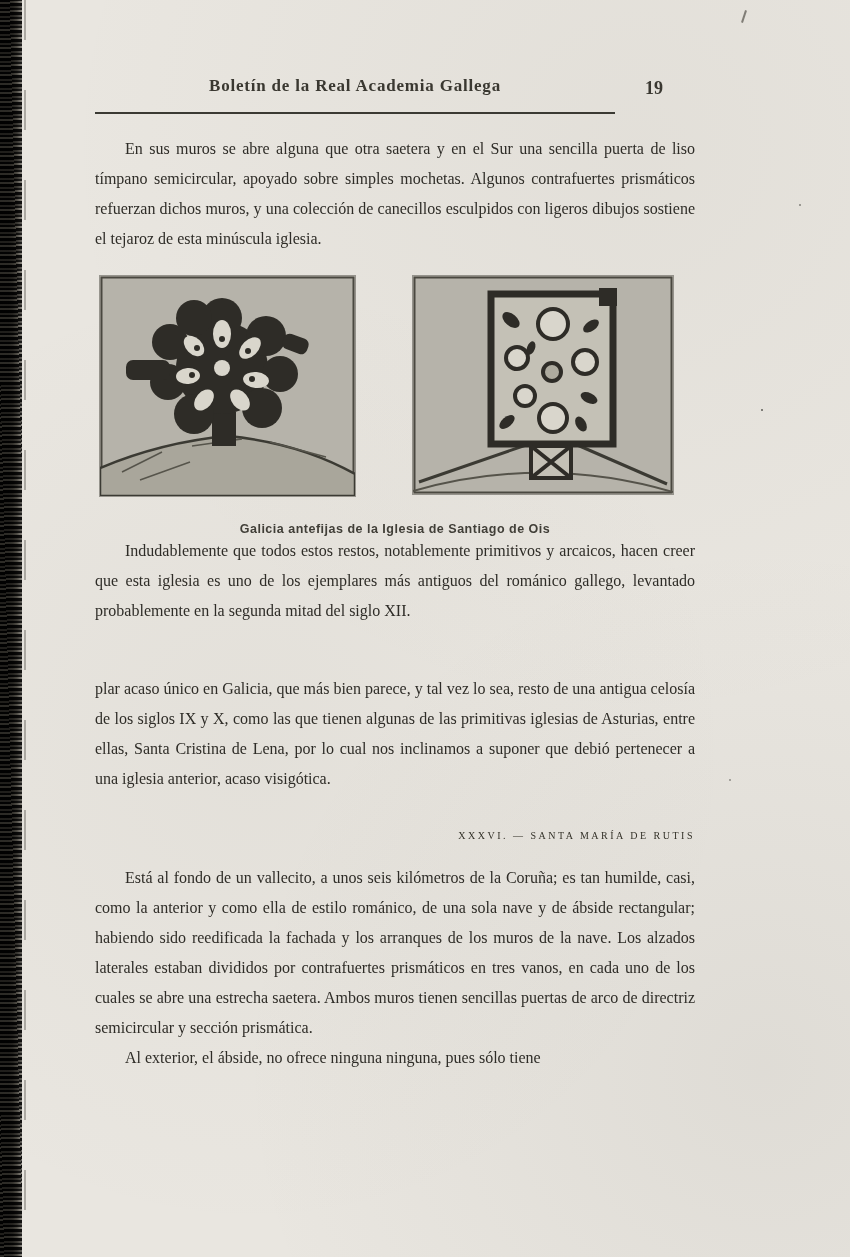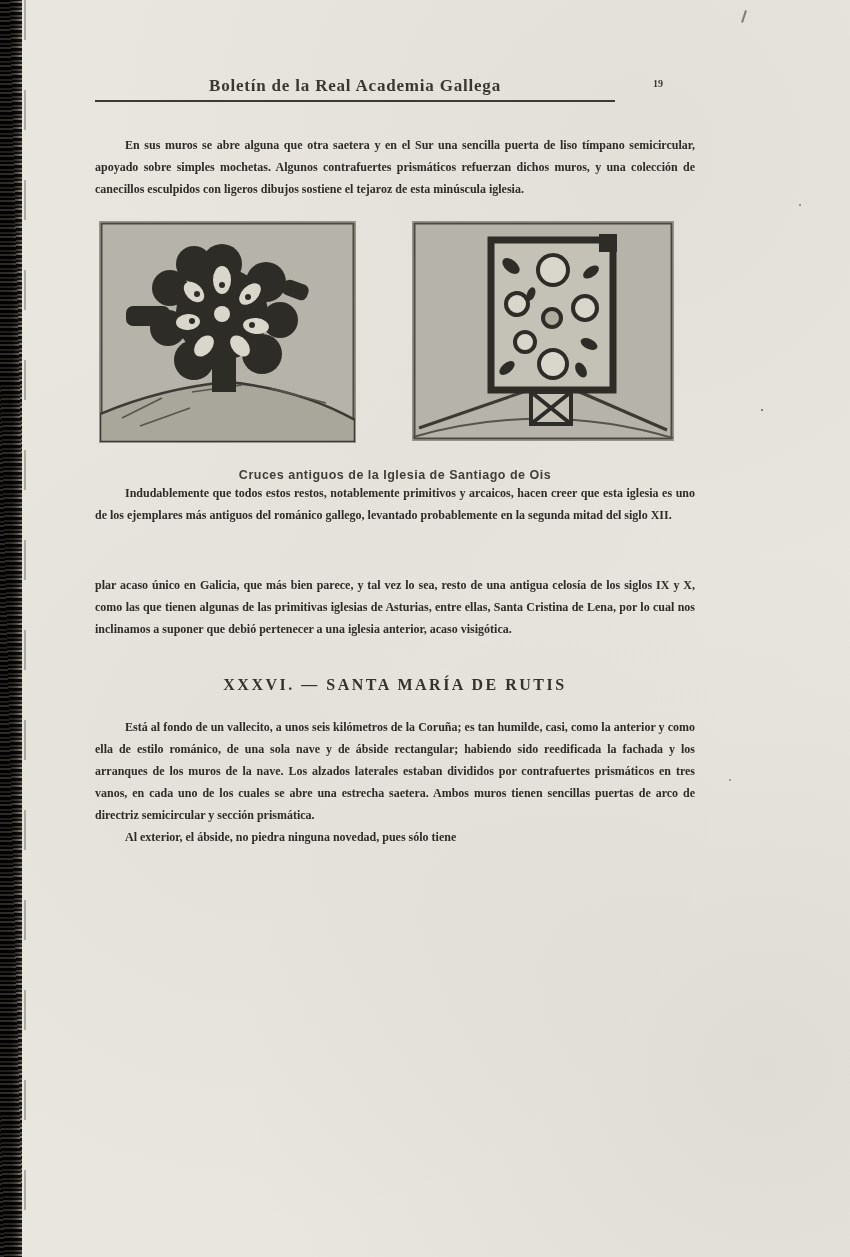--- a/index.html
+++ b/index.html
@@ -51,41 +51,40 @@
   .content {
     position:absolute; left:95px; top:76px;
     width:600px;
   }
 
   
   .journal-header { position:relative; height:34px; margin-bottom:24px; }
   .title-rule-wrap {
     position:absolute; left:0; top:0; width:520px;
     text-align:center;
-    padding-bottom:4px;
+    padding-bottom:16px;
     border-bottom:2.5px solid #3b3a33;
   }
   .journal-title {
     font-size:17px; font-weight:bold;
     letter-spacing:.8px;
     color:#3a3831;
   }
   .page-number {
     position:absolute; right:32px; top:2px;
-    font-size:10px; font-weight:bold;
+    font-size:18px; font-weight:bold;
     color:#3a3831;
   }
 
   
   p.body-par {
-    font-size:12px;
-    line-height:22px;
+    font-size:16px;
+    line-height:30px;
     text-align:justify;
     color:#2e2c27;
-    font-weight:bold;
   }
   p.indent { text-indent:30px; }
 
   
   .figure-block { margin-top:22px; }
   .figures-row {
     display:flex;
     gap:58px;
     margin-left:5px;
   }
@@ -98,23 +97,23 @@
     font-weight:bold;
     letter-spacing:.5px;
     color:#403e37;
   }
 
   .after-figure { margin-top:48px; }
 
   
   .section-heading {
     margin:36px 0 22px;
-    text-align:center;
-    font-size:16px;
-    font-weight:bold;
+    text-align:right;
+    font-size:10px;
+    font-weight:normal;
     letter-spacing:2.5px;
     color:#343229;
   }
 </style>
 </head>
 <body>
 
 <div class="page">
 
   <div class="binding-edge"></div>
@@ -204,25 +203,25 @@
             <ellipse cx="118" cy="72" rx="7" ry="4" transform="rotate(-70 118 72)"></ellipse>
           </g>
 
           <g>
             <rect x="118" y="170" width="40" height="32" fill="#c4c1b6" stroke="#2e2c27" stroke-width="4"></rect>
             <path d="M118 170 L158 202 M158 170 L118 202" stroke="#2e2c27" stroke-width="4"></path>
           </g>
         </svg>
 
       </div>
-      <figcaption class="figure-caption">Cruces antiguos de la Iglesia de Santiago de Ois</figcaption>
+      <figcaption class="figure-caption">Galicia antefijas de la Iglesia de Santiago de Ois</figcaption>
     </figure>
 
     <p class="body-par indent">Indudablemente que todos estos restos, notablemente primitivos y arcaicos, hacen creer que esta iglesia es uno de los ejemplares más antiguos del románico gallego, levantado probablemente en la segunda mitad del siglo XII.</p>
     <p class="body-par after-figure">plar acaso único en Galicia, que más bien parece, y tal vez lo sea, resto de una antigua celosía de los siglos IX y X, como las que tienen algunas de las primitivas iglesias de Asturias, entre ellas, Santa Cristina de Lena, por lo cual nos inclinamos a suponer que debió pertenecer a una iglesia anterior, acaso visigótica.</p>
 
     <h2 class="section-heading">XXXVI. — SANTA MARÍA DE RUTIS</h2>
 
     <p class="body-par indent">Está al fondo de un vallecito, a unos seis kilómetros de la Coruña; es tan humilde, casi, como la anterior y como ella de estilo románico, de una sola nave y de ábside rectangular; habiendo sido reedificada la fachada y los arranques de los muros de la nave. Los alzados laterales estaban divididos por contrafuertes prismáticos en tres vanos, en cada uno de los cuales se abre una estrecha saetera. Ambos muros tienen sencillas puertas de arco de directriz semicircular y sección prismática.</p>
-    <p class="body-par indent">Al exterior, el ábside, no piedra ninguna novedad, pues sólo tiene</p>
+    <p class="body-par indent">Al exterior, el ábside, no ofrece ninguna ninguna, pues sólo tiene</p>
 
   </div>
 </div>
 
 </body></html>

